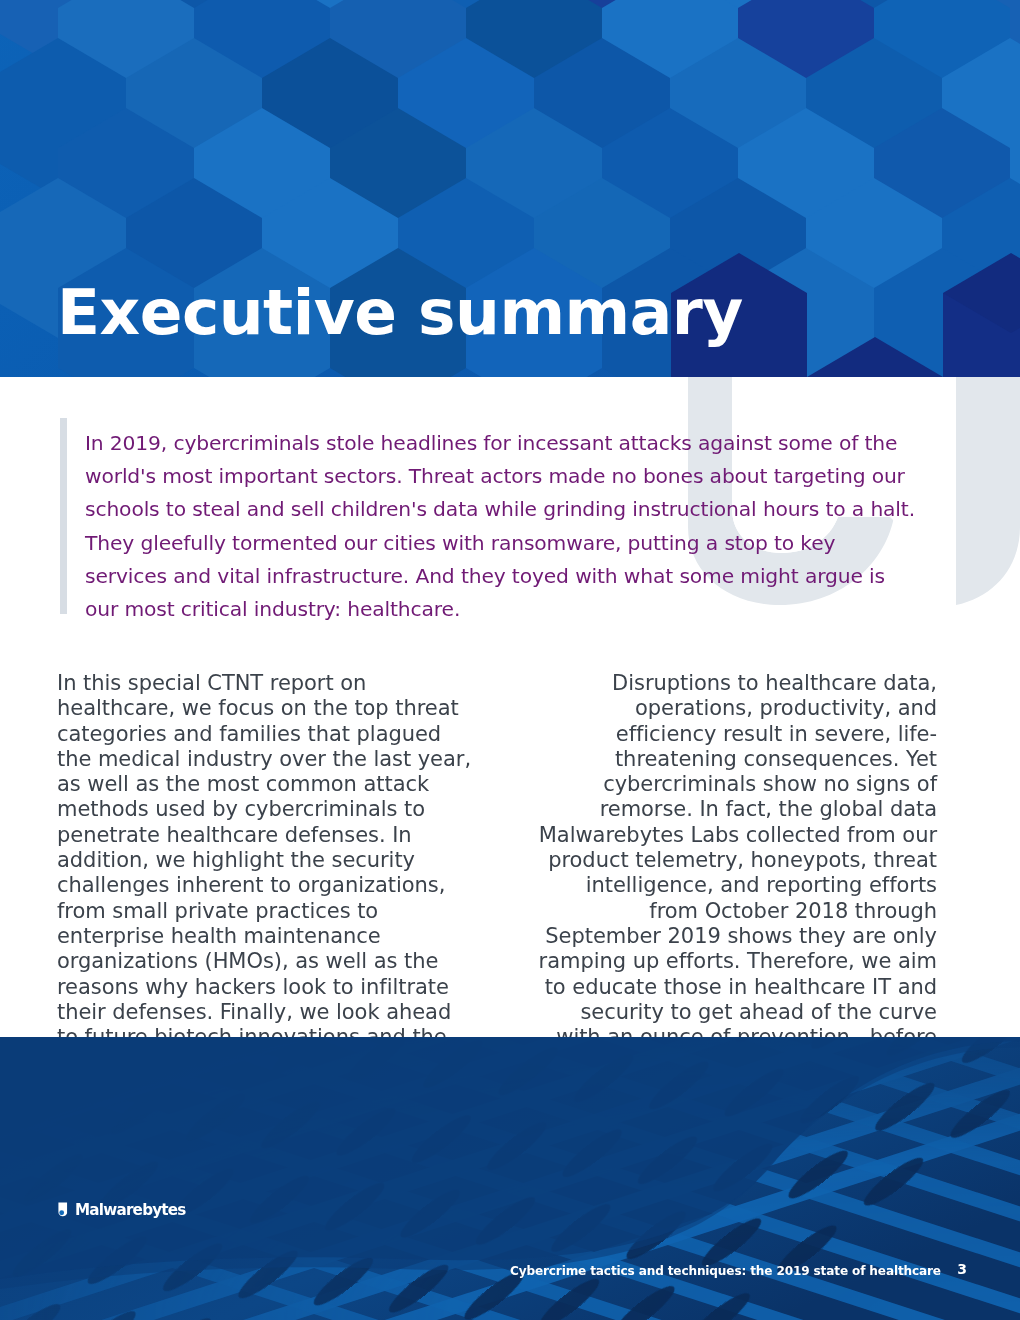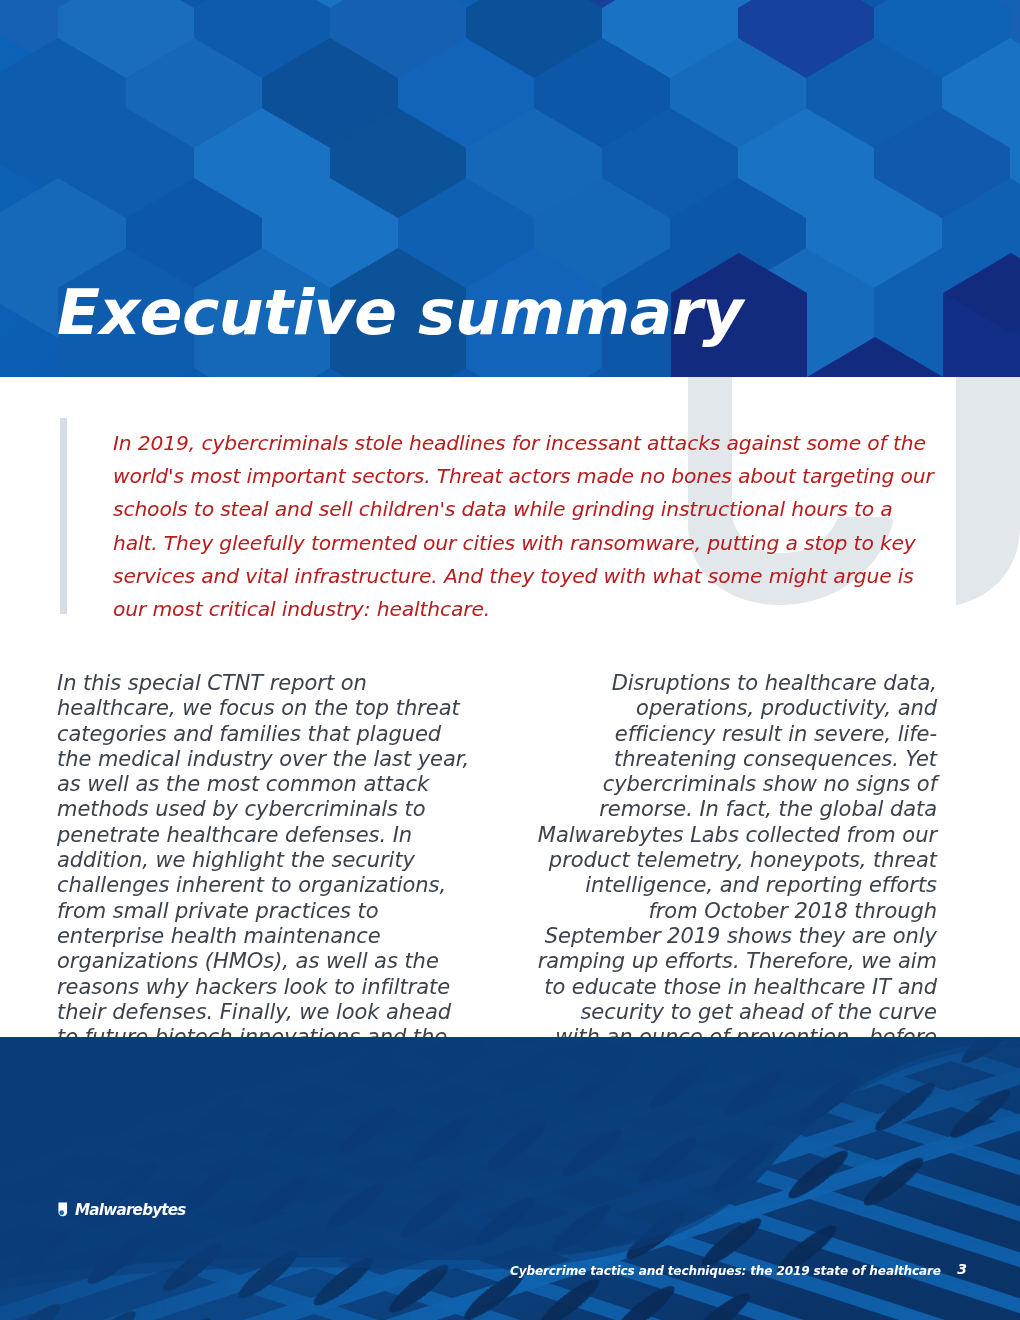--- a/index.html
+++ b/index.html
@@ -1,21 +1,21 @@
 <!DOCTYPE html>
 <html><head>
 <meta charset="utf-8">
 <style>
   html,body{margin:0;padding:0;background:#ffffff;}
   body{
     width:1020px;height:1320px;
     font-family:"DejaVu Sans", sans-serif;
     overflow:hidden;position:relative;
   }
-  .page{position:relative;width:1020px;height:1320px;background:#ffffff;overflow:hidden;font-style:italic;}
+  .page{position:relative;width:1020px;height:1320px;background:#ffffff;overflow:hidden;}
 
   
   .header{
     position:absolute;left:0;top:0;width:1020px;height:377px;
     background:#0a5bb0;overflow:hidden;
   }
   .header .hexlayer{position:absolute;left:0;top:0;width:1020px;height:377px;}
   .header .title{
     position:absolute;left:57px;top:281px;
     font-family:"DejaVu Sans", sans-serif;
@@ -36,23 +36,22 @@
 
   
   .quotebar{
     position:absolute;left:60px;top:418px;width:7px;height:196px;
     background:#d7dde4;
   }
   .quote{
     position:absolute;left:85px;top:427px;width:830px;
     font-size:20.3px;
     line-height:33.2px;
-    color:#b91c1c;
+    color:#701a75;
     letter-spacing:-0.15px;
-    margin-left:28px;
   }
 
   
   .col{
     position:absolute;top:661px;
     font-size:21px;
     line-height:25.3px;
     color:#3b424b;
     letter-spacing:-0.05px;
     margin-top:10px;

